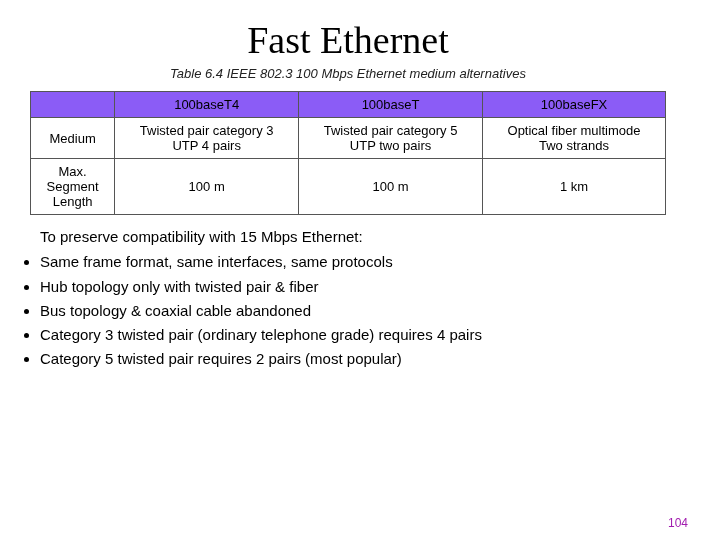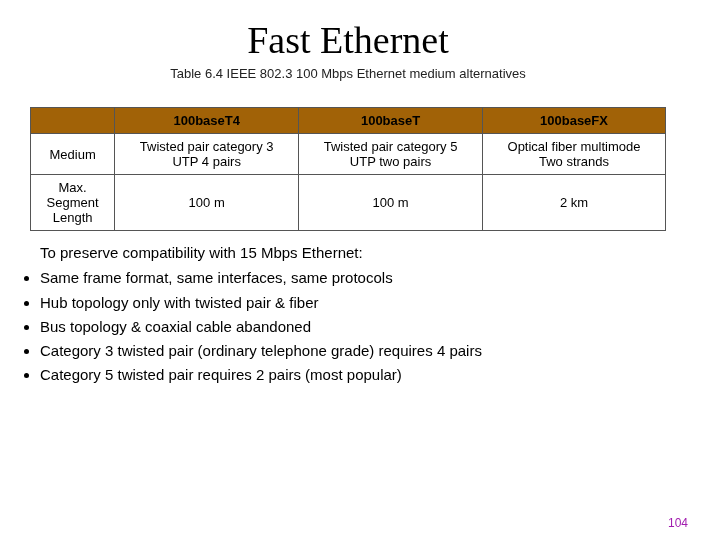--- a/index.html
+++ b/index.html
@@ -20,38 +20,39 @@
     .title {
       font-size: 38px;
       font-weight: normal;
       text-align: center;
       margin-bottom: 4px;
       font-family: Georgia, 'Times New Roman', serif;
     }
     .subtitle {
       font-size: 13px;
       text-align: center;
-      margin-bottom: 26px;
+      font-style: italic;
+      margin-bottom: 10px;
       color: #222;
     }
     table {
       width: 100%;
       border-collapse: collapse;
       margin-bottom: 10px;
       font-size: 13px;
     }
     table th, table td {
       border: 1px solid #555;
       padding: 5px 8px;
       text-align: center;
       vertical-align: middle;
     }
     table th {
-      background: #a16207;
-      font-weight: bold;
+      background: #8b5cf6;
+      font-weight: normal;
     }
     .row-label {
       text-align: center;
       font-size: 13px;
       background: #fff;
     }
     .bullet-section {
       font-size: 15px;
       line-height: 1.55;
       margin-left: 10px;
@@ -94,21 +95,21 @@
       <tr>
         <td class="row-label">Medium</td>
         <td>Twisted pair category 3<br>UTP 4 pairs</td>
         <td>Twisted pair category 5<br>UTP two pairs</td>
         <td>Optical fiber multimode<br>Two strands</td>
       </tr>
       <tr>
         <td class="row-label">Max.<br>Segment<br>Length</td>
         <td>100 m</td>
         <td>100 m</td>
-        <td>2 km</td>
+        <td>1 km</td>
       </tr>
     </tbody>
   </table>
 
   <div class="bullet-section">
     <div class="intro-line">To preserve compatibility with 15 Mbps Ethernet:</div>
     <ul>
       <li>Same frame format, same interfaces, same protocols</li>
       <li>Hub topology only with twisted pair &amp; fiber</li>
       <li>Bus topology &amp; coaxial cable abandoned</li>

